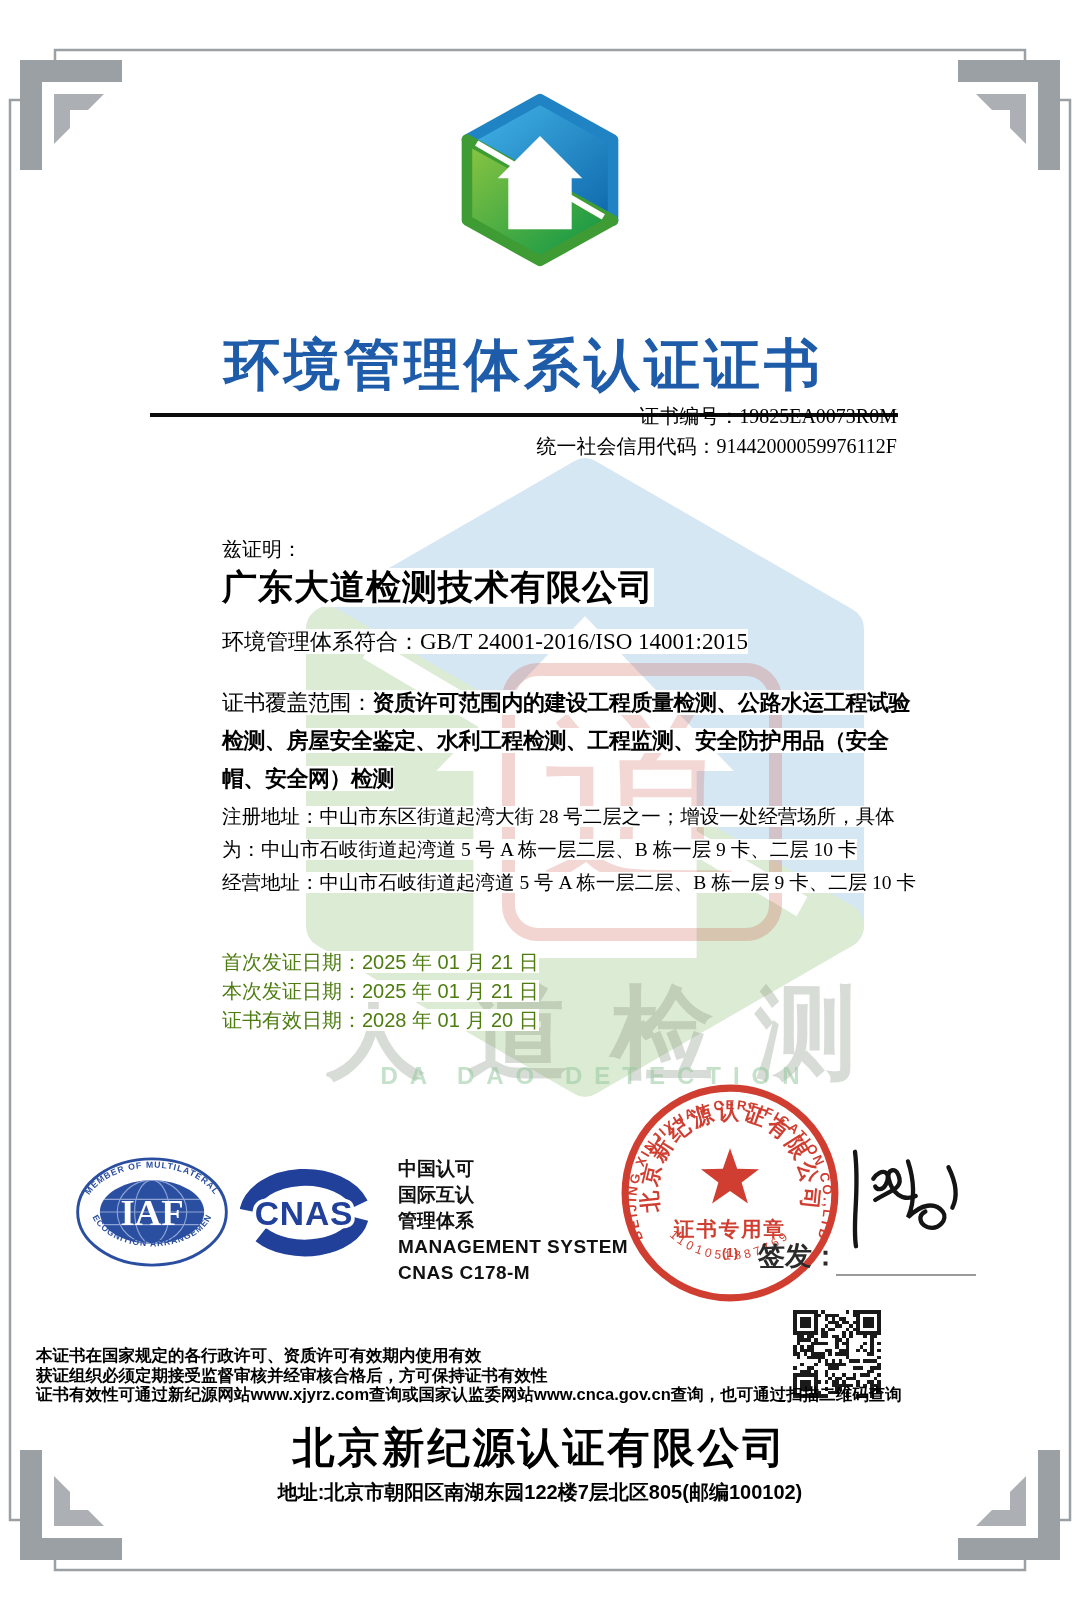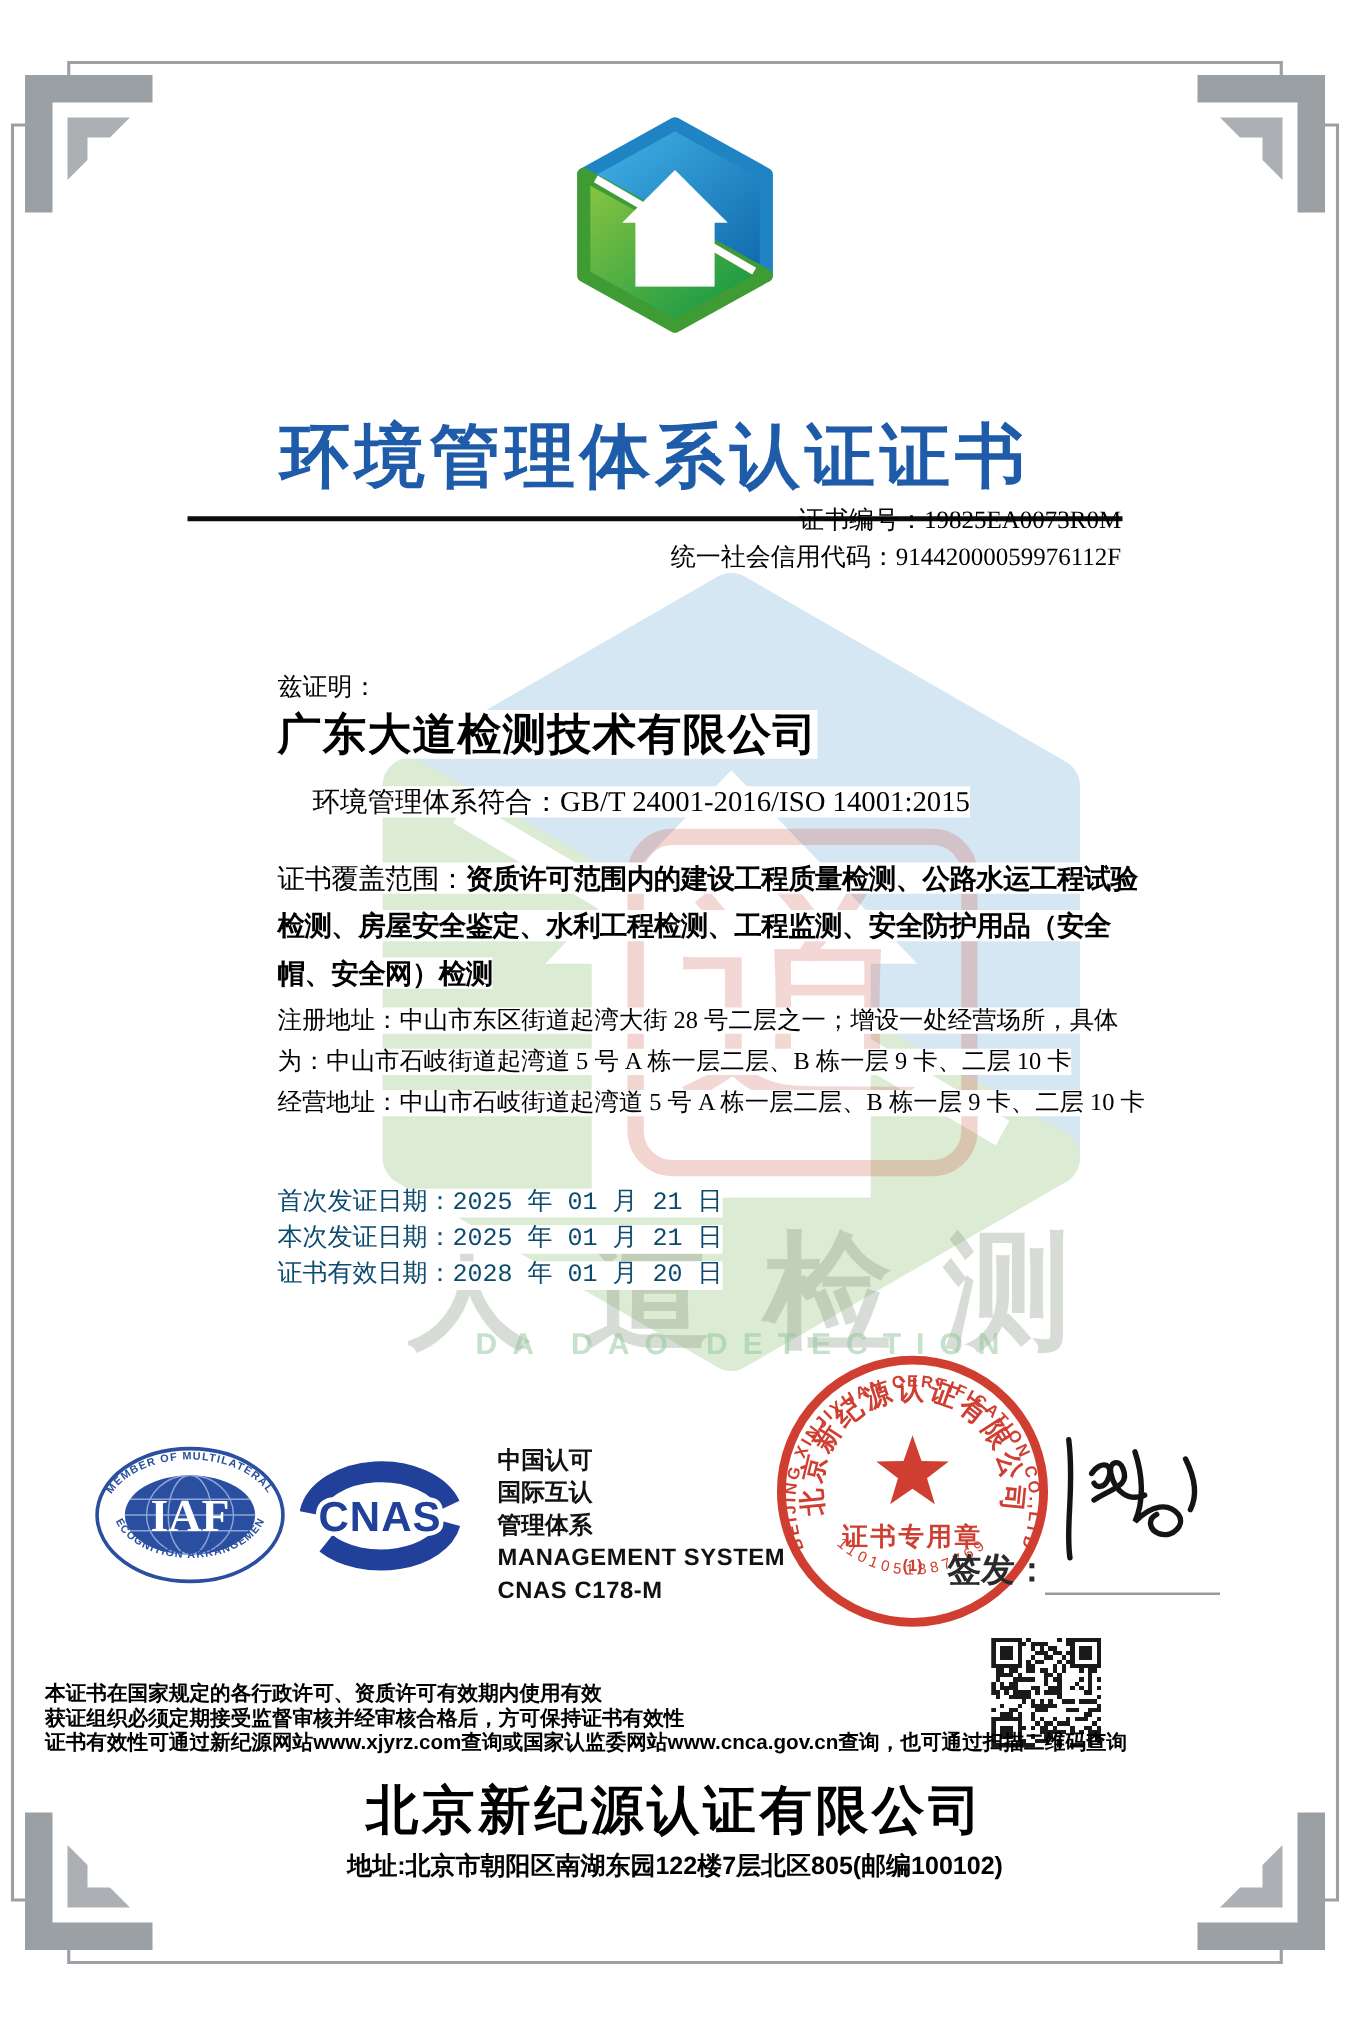--- a/index.html
+++ b/index.html
@@ -22,29 +22,29 @@
   #title-underline{height:4px;background:#0c0c0c;margin-top:9px;}
   #certnos{left:150px;top:401px;width:747px;text-align:right;color:#000;}
   #certnos .row{line-height:30px;font-size:20px;}
   #certnos .lab{font-weight:normal;font-family:"Liberation Sans",sans-serif;}
   #certnos .val{font-family:"Liberation Serif","DejaVu Serif",serif;}
   
   .paper{background:#ffffff;box-decoration-break:clone;-webkit-box-decoration-break:clone;}
   #certify{left:222px;top:536px;font-size:20px;color:#000;font-family:"Liberation Serif",serif;}
   #company{left:222px;top:564px;font-size:35px;font-weight:bold;letter-spacing:1px;color:#000;
            font-family:"Liberation Serif",serif;}
-  #standard{left:222px;top:627px;font-size:22px;color:#000;font-family:"Liberation Serif",serif;margin-left:28px;}
+  #standard{left:222px;top:627px;font-size:22px;color:#000;font-family:"Liberation Serif",serif;}
   #standard .val{font-size:23px;font-family:"Liberation Serif","DejaVu Serif",serif;}
   #scope{left:222px;top:684px;width:702px;font-size:22px;line-height:38px;letter-spacing:-0.5px;
          color:#000;font-family:"Liberation Serif",serif;}
   #scope b{font-weight:bold;}
   #addresses{left:222px;top:800px;width:702px;font-size:19.5px;line-height:33px;color:#000;
              font-family:"Liberation Serif",serif;}
-  #dates{left:222px;top:948px;font-size:20px;line-height:29px;color:#0c4a6e;
-         font-family:Liberation Mono, monospace;}
+  #dates{left:222px;top:948px;font-size:20px;line-height:29px;color:#4d7c0f;
+         font-family:Liberation Sans, sans-serif;}
   
   #iaf{left:74px;top:1156px;width:156px;height:112px;}
   #cnas{left:240px;top:1158px;width:128px;height:110px;}
   #accred{left:398px;top:1156px;color:#111;}
   #accred .cn{font-size:19px;font-weight:600;line-height:26px;}
   #accred .en{font-size:19px;font-weight:bold;line-height:26px;letter-spacing:0.5px;}
   
   #seal{left:618px;top:1081px;width:224px;height:224px;opacity:0.9;}
   #signature{left:840px;top:1146px;width:136px;height:106px;}
   #issue-label{left:758px;top:1238px;font-size:27px;font-weight:bold;color:#2a2a2a;

